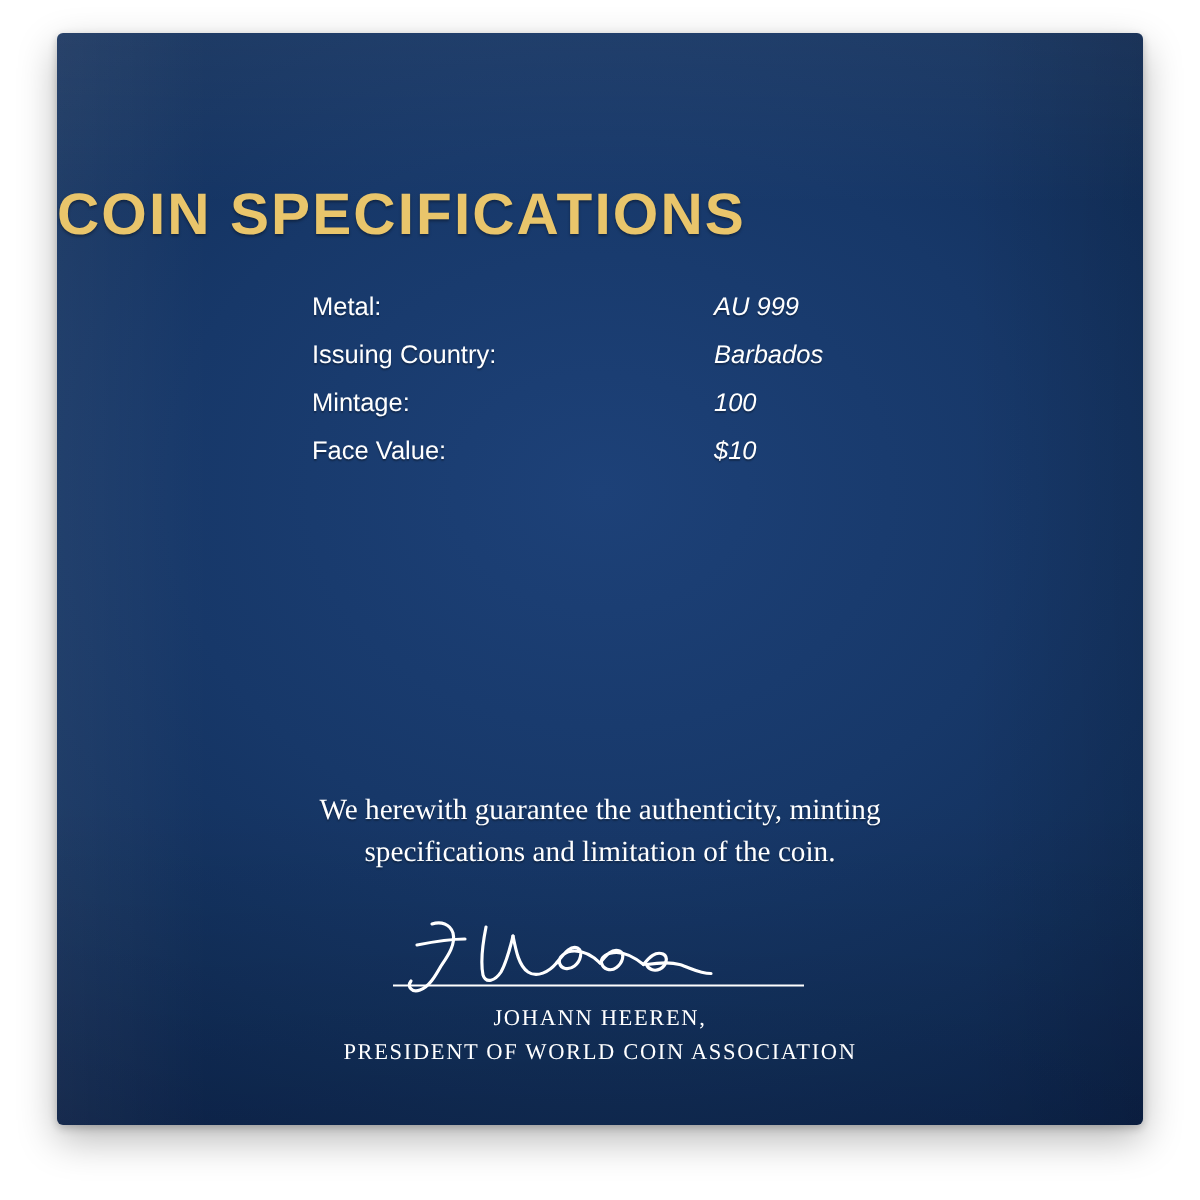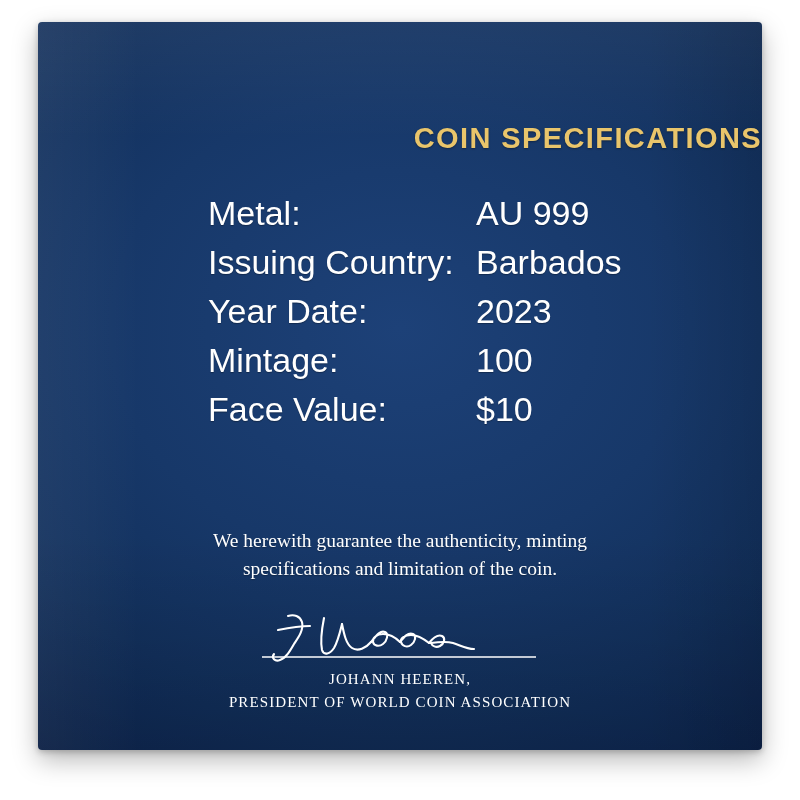--- a/index.html
+++ b/index.html
@@ -64,49 +64,50 @@
     z-index: 2;
     width: 100%;
     height: 100%;
   }
 
   .title {
     position: absolute;
     top: 100px;
     left: 0;
     right: 0;
-    text-align: right;
+    text-align: left;
     color: #e9c56b;
-    font-size: 29px;
+    font-size: 39px;
     font-weight: bold;
     letter-spacing: 1.4px;
     text-shadow: 0 1px 2px rgba(0,0,0,0.35);
   }
 
   .spec-table {
     position: absolute;
     top: 166px;
     left: 170px;
     width: 420px;
     border-collapse: collapse;
   }
   .spec-table td {
     color: #ffffff;
-    font-size: 34px;
+    font-size: 17px;
     line-height: 1.0;
     padding: 7.5px 0;
     vertical-align: baseline;
     text-shadow: 0 1px 1px rgba(0,0,0,0.30);
   }
   .spec-label {
     width: 268px;
     white-space: nowrap;
   }
   .spec-value {
     white-space: nowrap;
+    font-style: italic;
   }
 
   .guarantee {
     position: absolute;
     top: 505px;
     left: 0;
     right: 0;
     text-align: center;
     color: #ffffff;
     font-family: "Liberation Serif", serif;
@@ -153,24 +154,20 @@
 
       <table class="spec-table">
         <tbody>
           <tr>
             <td class="spec-label">Metal:</td>
             <td class="spec-value">AU 999</td>
           </tr>
           <tr>
             <td class="spec-label">Issuing Country:</td>
             <td class="spec-value">Barbados</td>
-          </tr>
-          <tr>
-            <td class="spec-label">Year Date:</td>
-            <td class="spec-value">2023</td>
           </tr>
           <tr>
             <td class="spec-label">Mintage:</td>
             <td class="spec-value">100</td>
           </tr>
           <tr>
             <td class="spec-label">Face Value:</td>
             <td class="spec-value">$10</td>
           </tr>
         </tbody>

